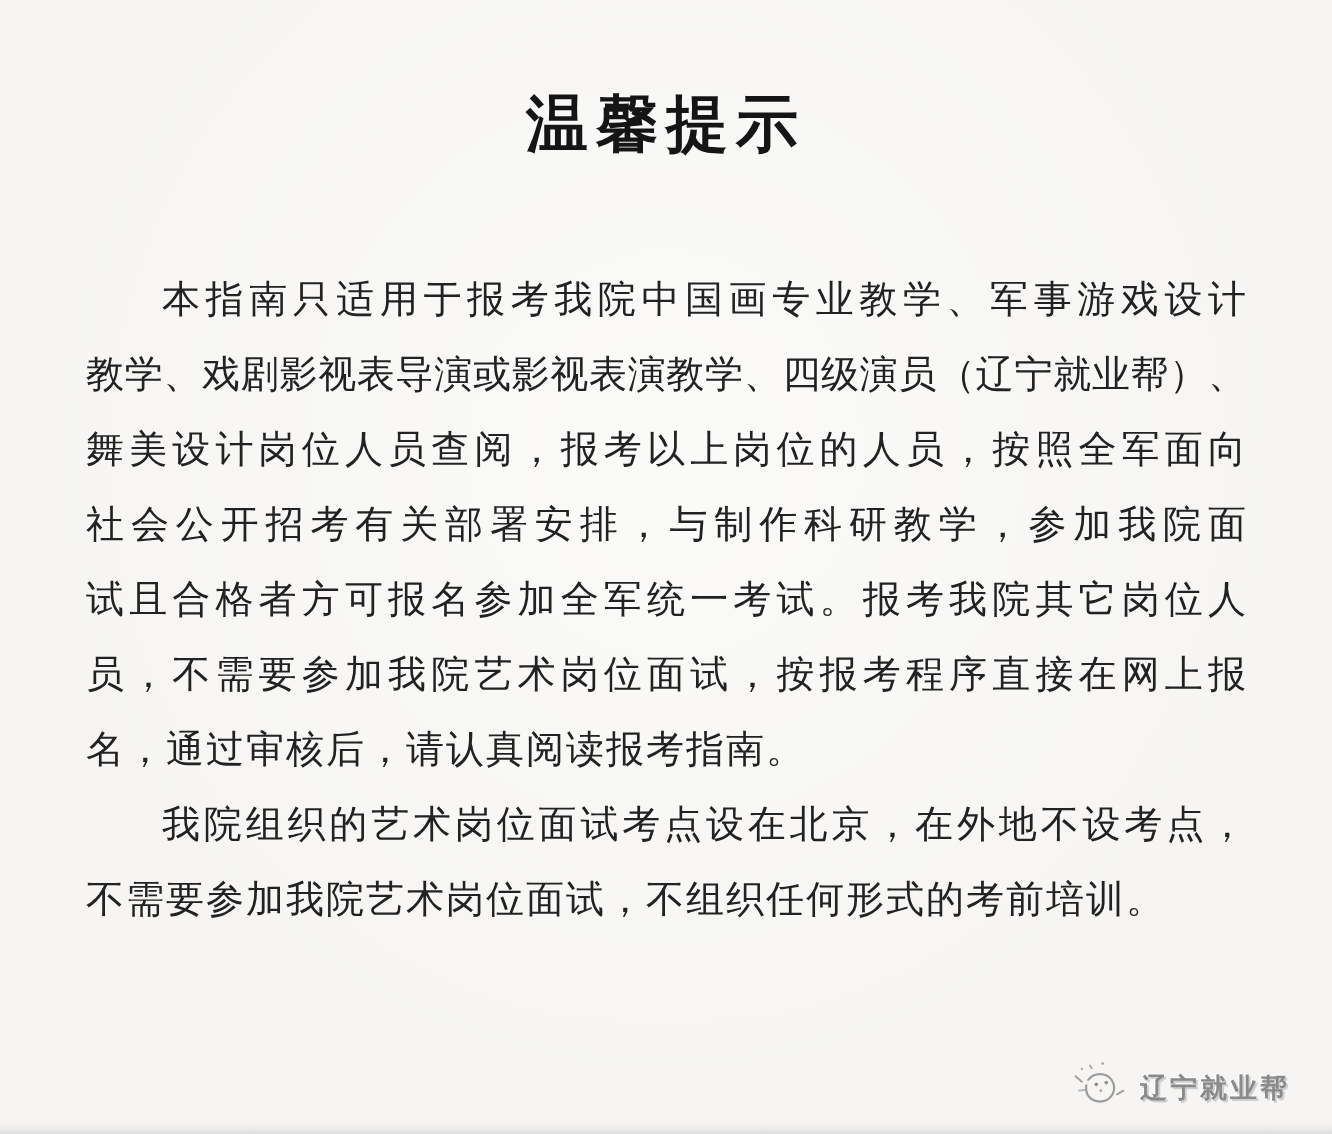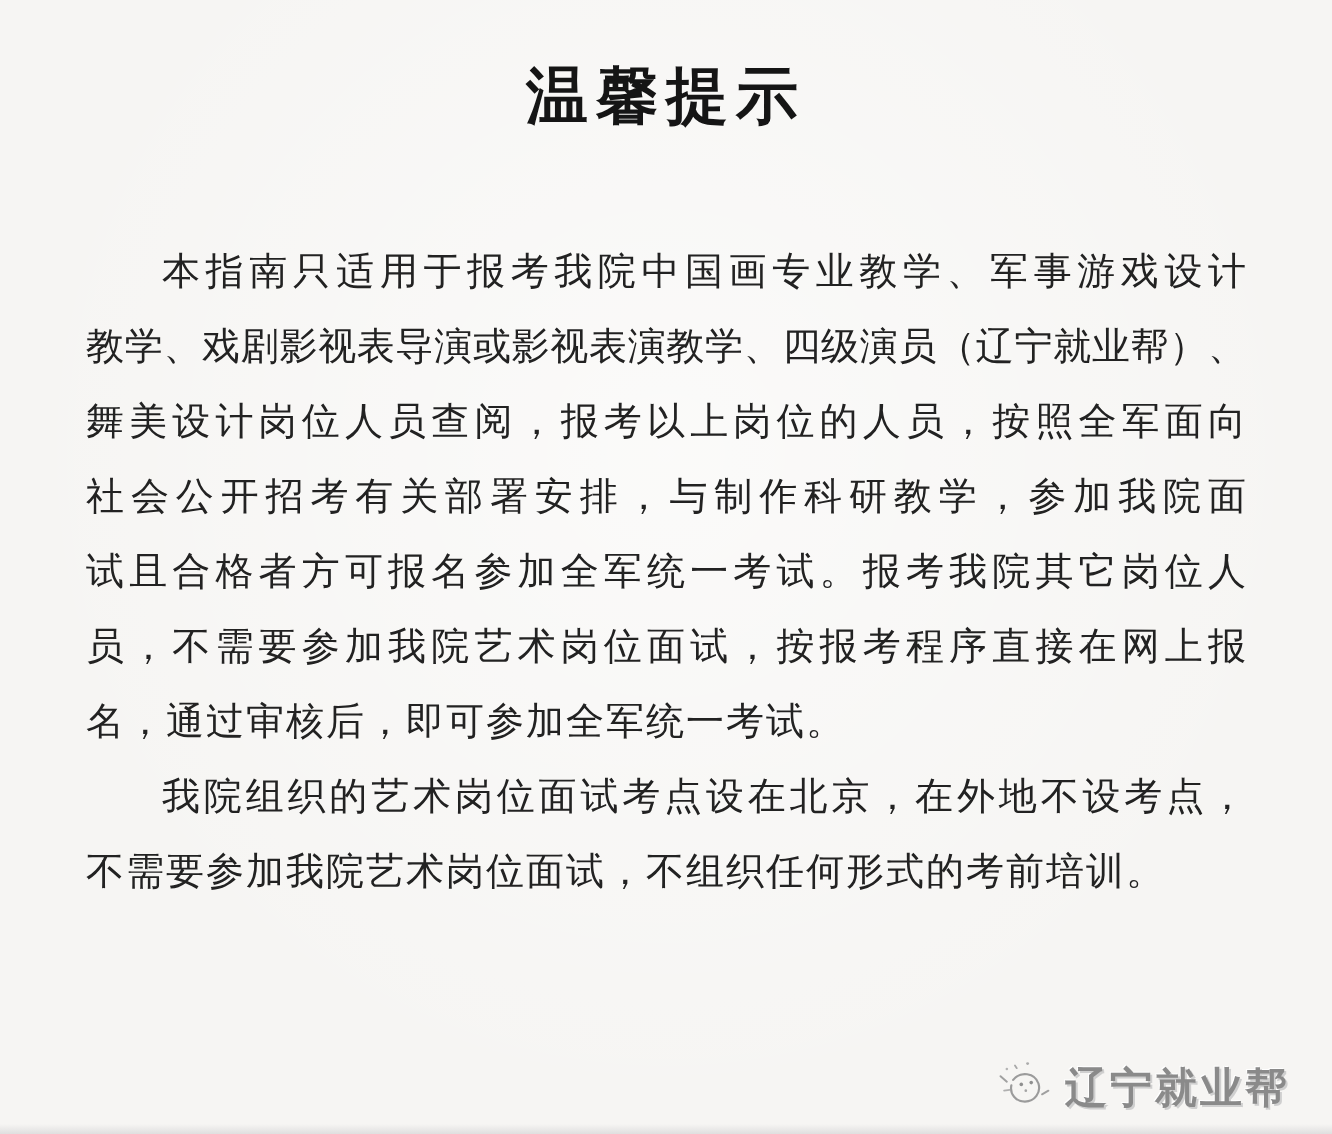--- a/index.html
+++ b/index.html
@@ -20,21 +20,21 @@
   .page {
     width: 1332px;
     height: 1134px;
     position: relative;
     background:
       radial-gradient(ellipse at 50% 40%, rgba(255,255,255,0.55), rgba(255,255,255,0) 70%),
       #f6f5f3;
   }
 
   .doc-title {
-    padding-top: 50px;
+    padding-top: 78px;
     text-align: center;
     font-size: 62px;
     font-weight: 900;
     letter-spacing: 8px;
     line-height: 92px;
     color: #151515;
     margin-bottom: 92px;
   }
 
   .doc-body {
@@ -68,21 +68,21 @@
     right: 42px;
     bottom: 18px;
     display: flex;
     align-items: center;
     gap: 12px;
   }
 
   .watermark svg { display: block; }
 
   .watermark-label {
-    font-size: 42px;
+    font-size: 27px;
     font-weight: bold;
     letter-spacing: 3px;
     color: #8a8a8a;
     text-shadow: 2px 2px 0 #cfcfcf, -1px -1px 0 #ffffff;
     font-family: "Liberation Sans", sans-serif;
   }
 
   .bottom-shade {
     position: absolute;
     left: 0;
@@ -101,21 +101,21 @@
 
   <div class="doc-body">
 
 
     <div class="line indent">本指南只适用于报考我院中国画专业教学、军事游戏设计</div>
     <div class="line">教学、戏剧影视表导演或影视表演教学、四级演员（辽宁就业帮）、</div>
     <div class="line">舞美设计岗位人员查阅，报考以上岗位的人员，按照全军面向</div>
     <div class="line">社会公开招考有关部署安排，与制作科研教学，参加我院面</div>
     <div class="line">试且合格者方可报名参加全军统一考试。报考我院其它岗位人</div>
     <div class="line">员，不需要参加我院艺术岗位面试，按报考程序直接在网上报</div>
-    <div class="line endline">名，通过审核后，即可参加全军统一考试。</div>
+    <div class="line endline">名，通过审核后，请认真阅读报考指南。</div>
 
     <div class="line indent">我院组织的艺术岗位面试考点设在北京，在外地不设考点，</div>
     <div class="line endline">不需要参加我院艺术岗位面试，不组织任何形式的考前培训。</div>
 
   </div>
 
   <div class="watermark">
     <span>
       <svg width="58" height="56" viewBox="0 0 64 62" fill="none">
 

